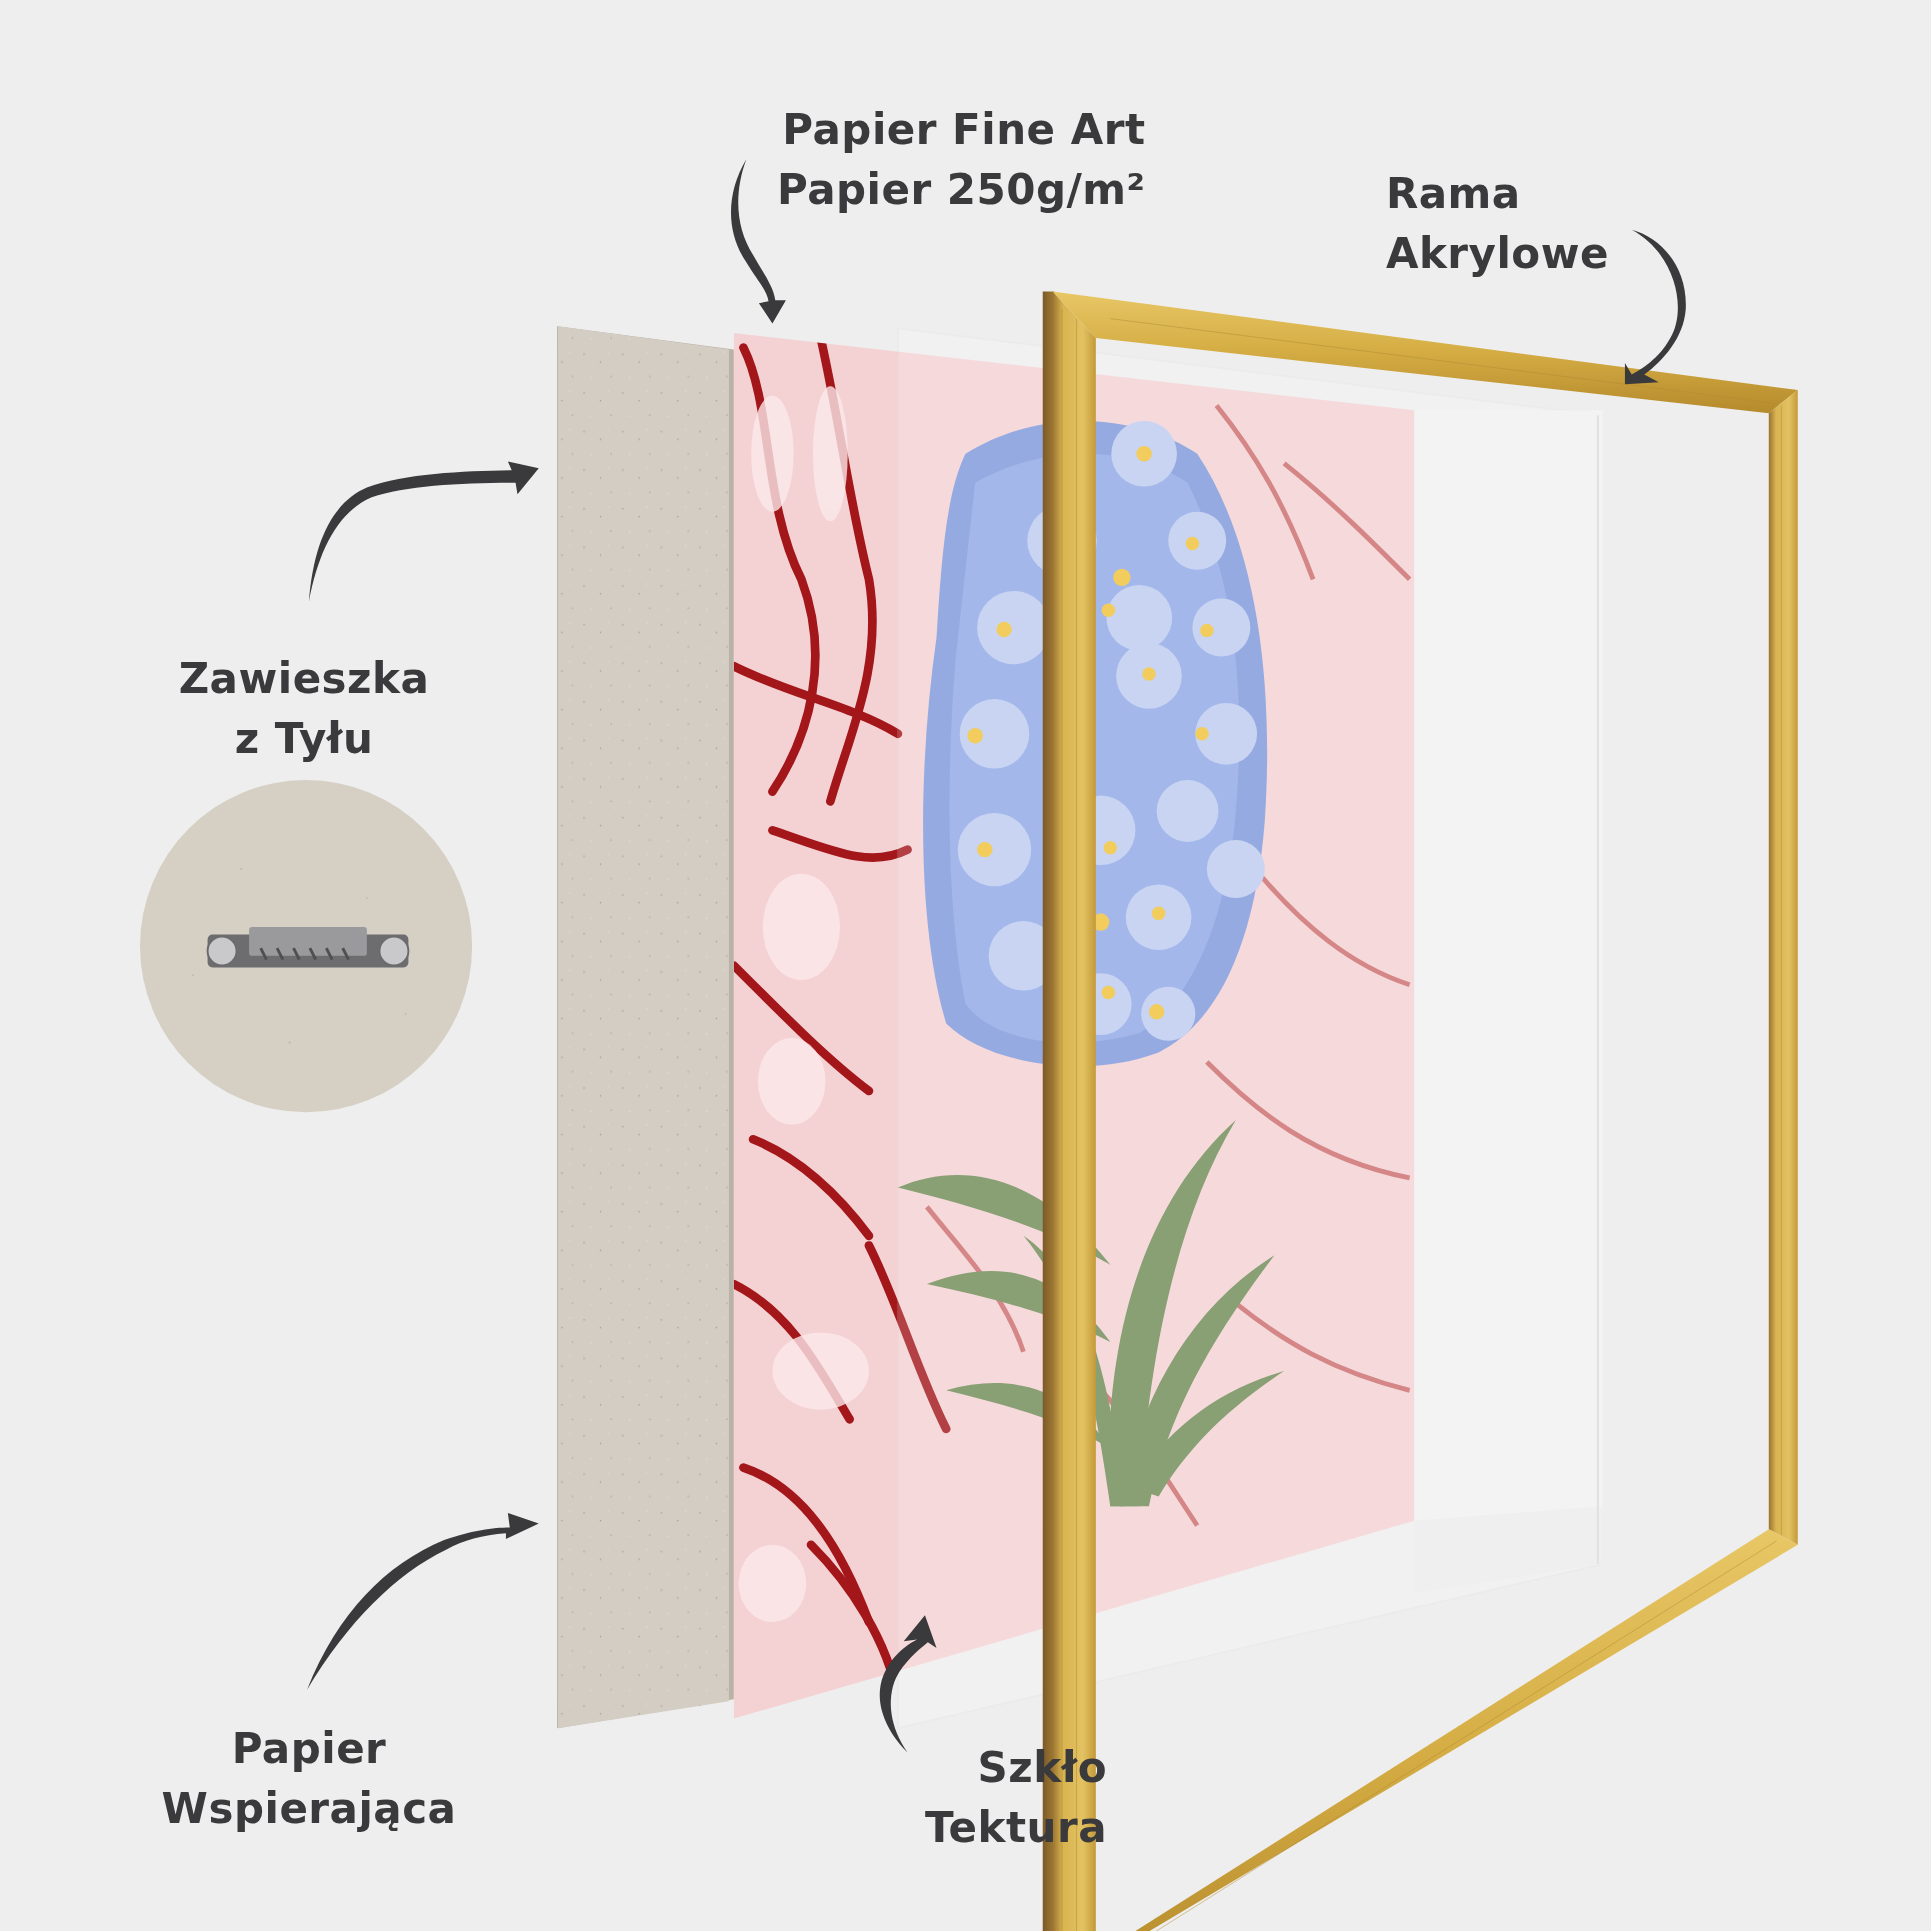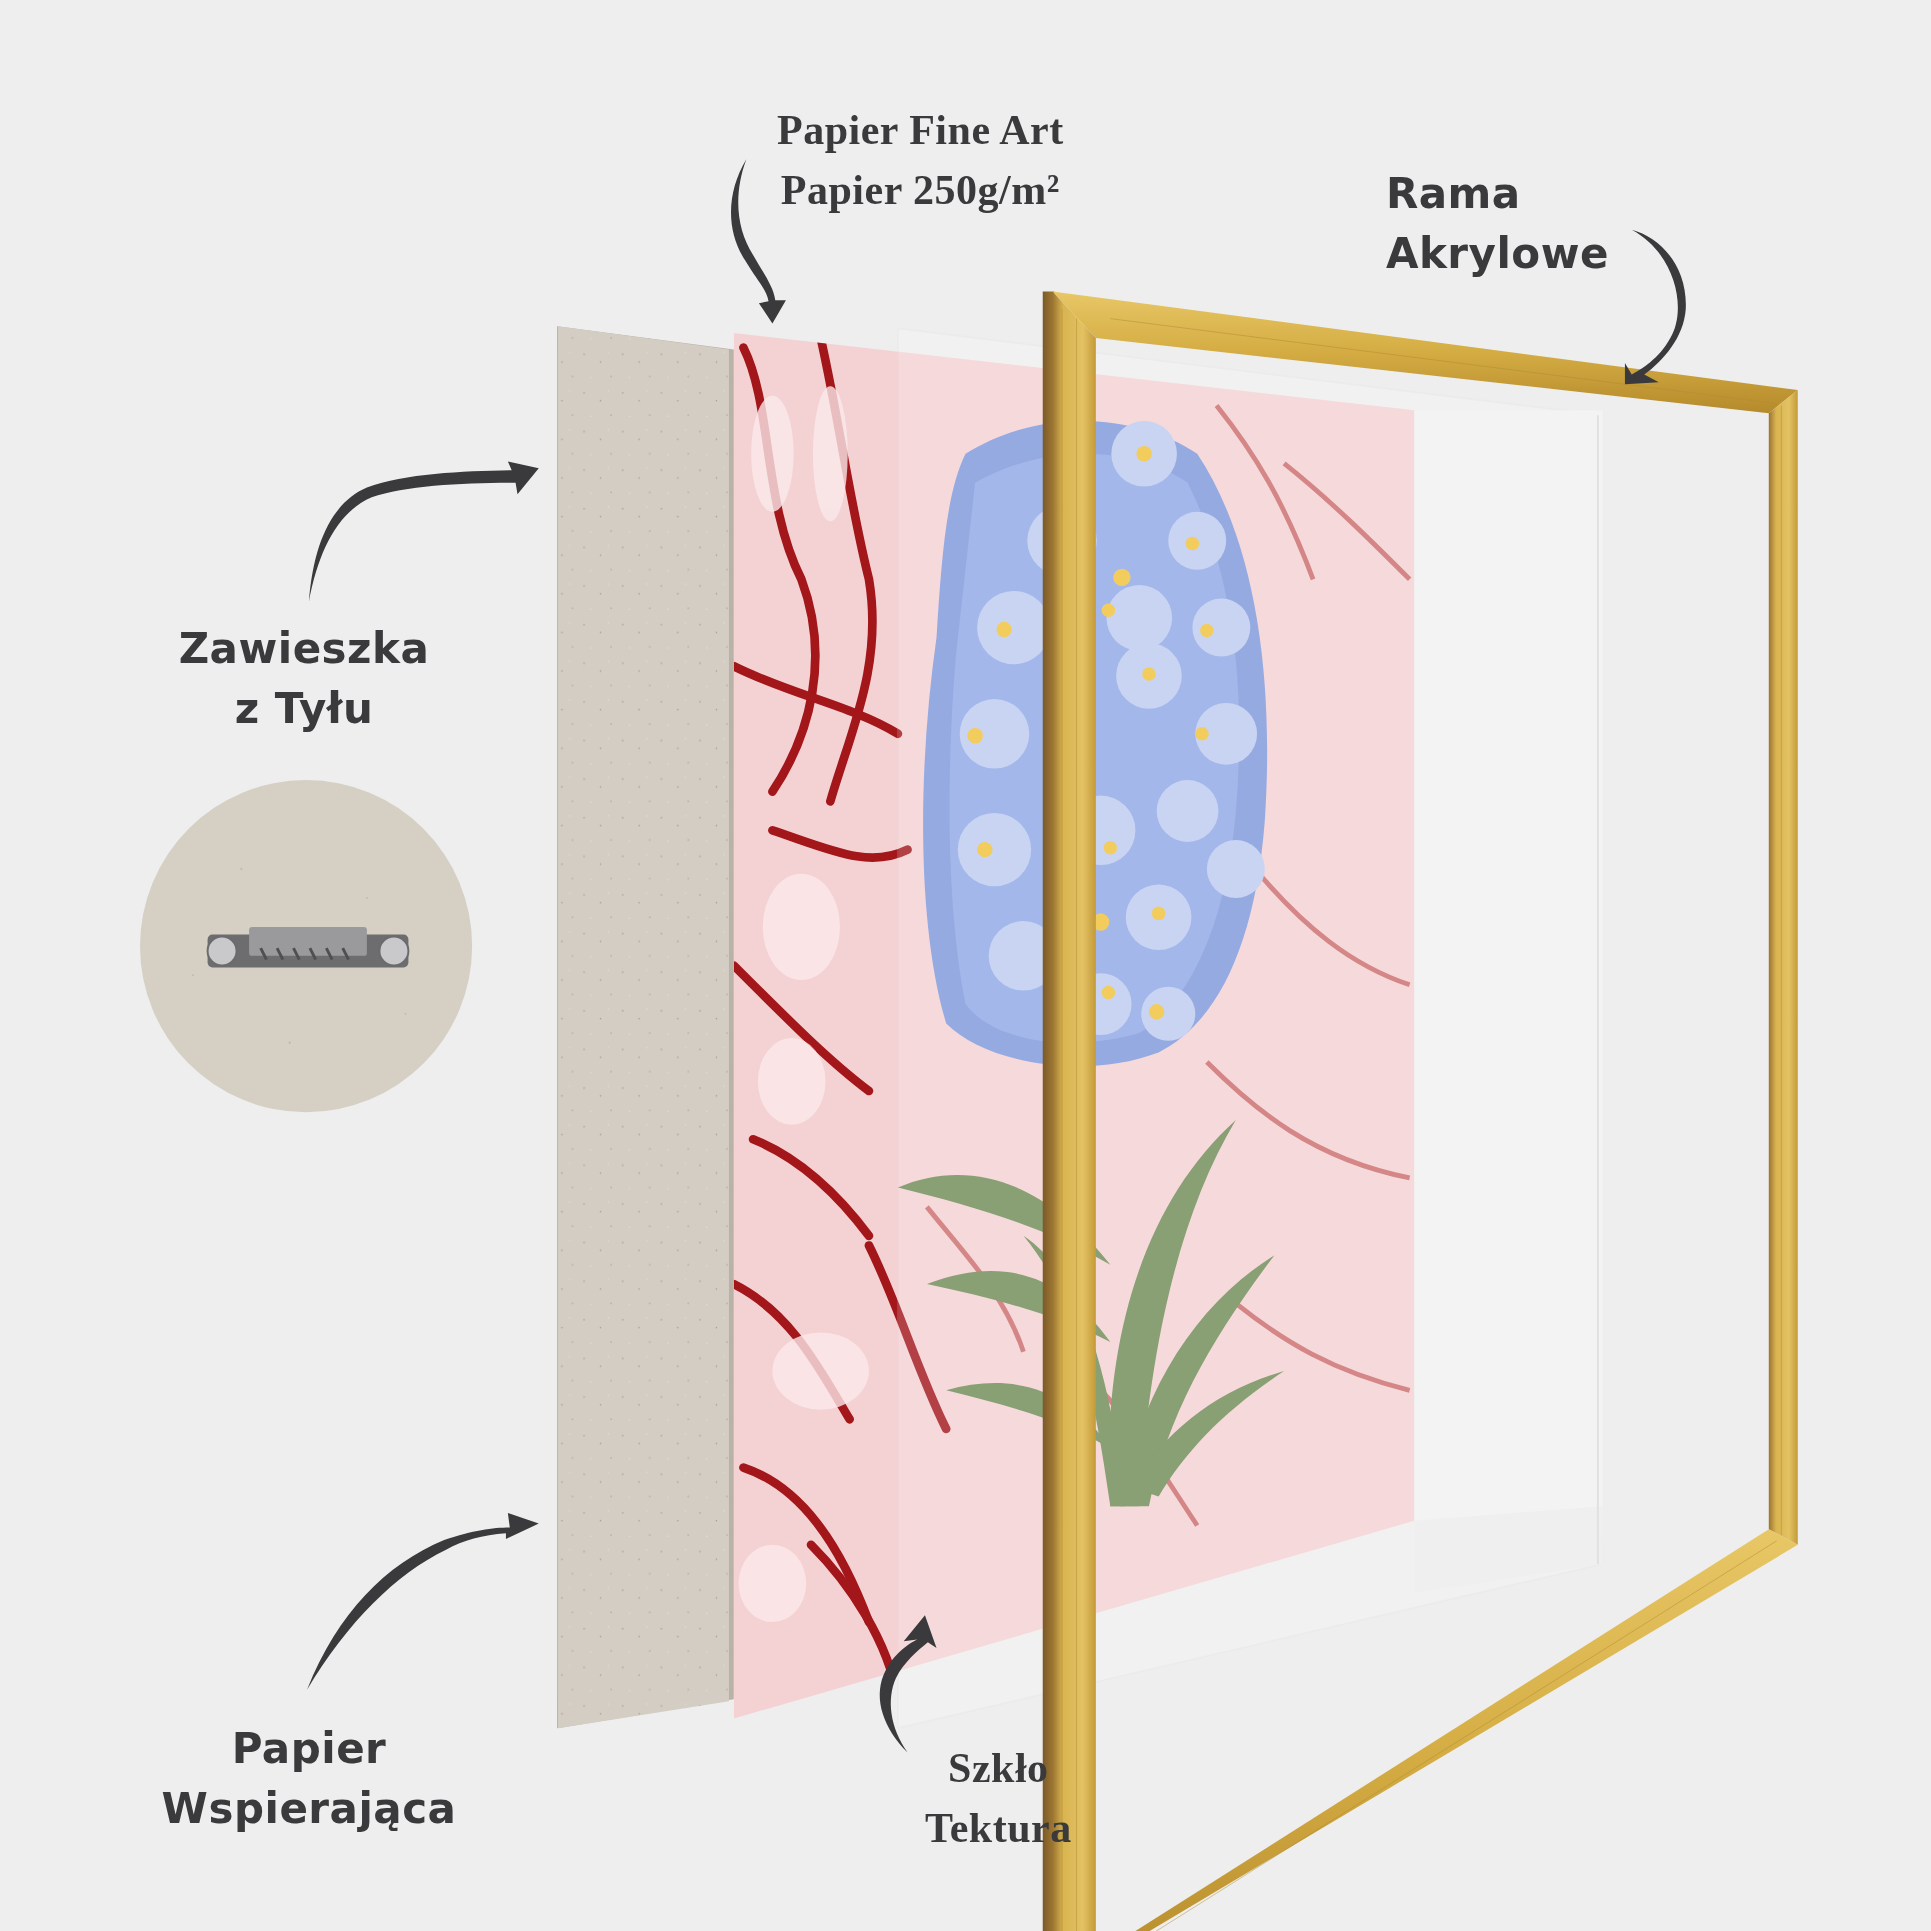--- a/index.html
+++ b/index.html
@@ -16,24 +16,24 @@
       color: #3a3a3c;
       font-weight: bold;
       font-size: 42px;
       line-height: 60px;
       letter-spacing: 0.5px;
       white-space: nowrap;
     }
     .label span { display: block; }
     .label.center { text-align: center; }
     .label.right { text-align: left; }
-    .label.left { text-align: center; font-family: Liberation Serif, serif; }
+    .label.left { text-align: right; }
     #lbl-paper { left: 777px; top: 100px; }
     #lbl-frame { right: 322px; top: 164px; }
-    #lbl-hanger { left: 159px; top: 619px; width: 290px; }
+    #lbl-hanger { left: 159px; top: 649px; width: 290px; }
     #lbl-backing { left: 135px; top: 1719px; width: 348px; }
     #lbl-glass { left: 925px; top: 1738px; }
   </style>
 </head>
 <body>
 
 <div class="stage">
 
   <svg class="scene" viewBox="0 0 2000 2000" xmlns="http://www.w3.org/2000/svg">
     <defs>

